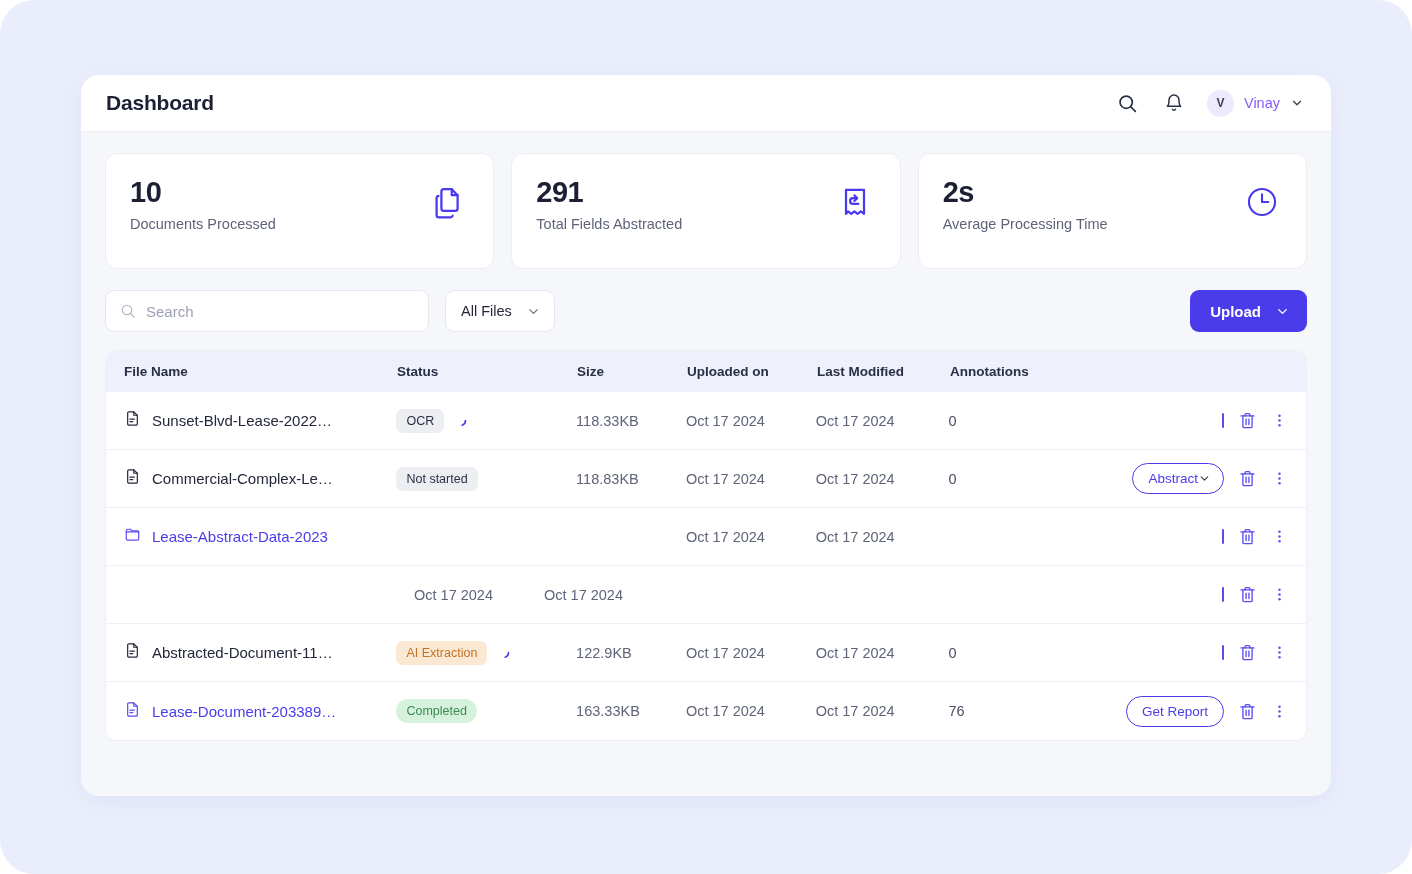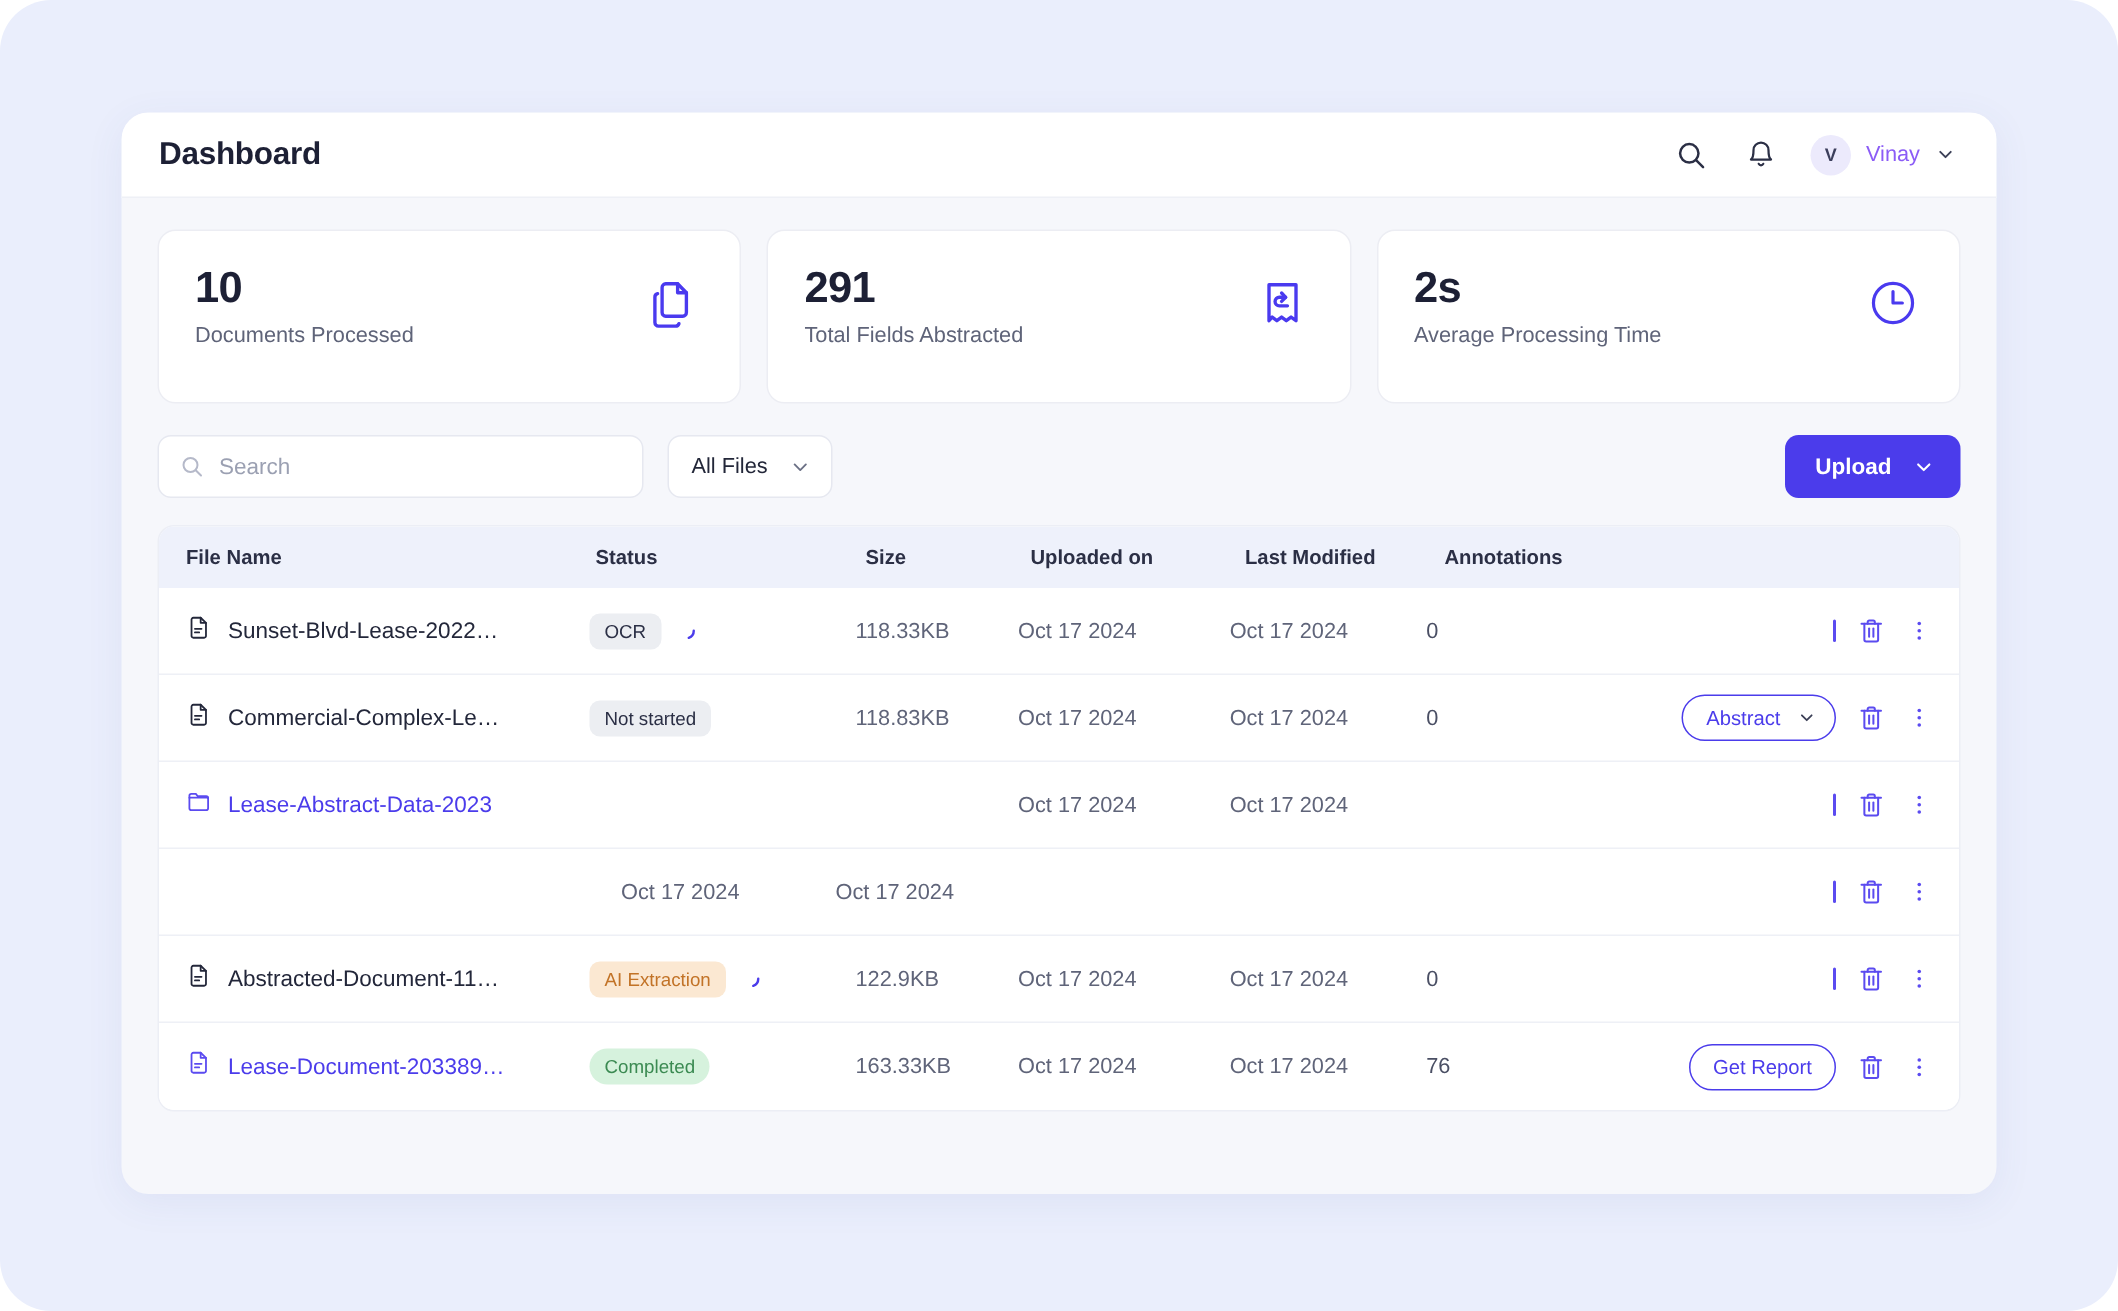--- a/index.html
+++ b/index.html
@@ -156,21 +156,21 @@
     align-items: center;
     padding: 0 18px;
     border-bottom: 1px solid #eef0f6;
     background: #ffffff;
   }
   .row:last-child { border-bottom: none; }
   .c-name  { width: 273px; display: flex; align-items: center; gap: 11px; }
   .c-stat  { width: 180px; display: flex; align-items: center; gap: 9px; }
   .c-size  { width: 110px; }
   .c-up    { width: 130px; }
-  .c-mod   { width: 133px; margin-left: 13px; }
+  .c-mod   { width: 133px; }
   .c-ann   { width: 190px; }
   .c-act   { flex: 1; display: flex; align-items: center; justify-content: flex-end; gap: 14px; }
 
   .fname { font-size: 15px; color: #23273a; white-space: nowrap; }
   .fname.link { color: #4b3ceb; }
   .cell-text { font-size: 14.5px; color: #5f6479; }
   .cell-text.dark { color: #4a4f64; }
 
   .badge {
     display: inline-flex; align-items: center;
@@ -186,21 +186,21 @@
   .spinner { display: flex; align-items: center; color: #4b3ceb; }
 
   .pill-btn {
     height: 31px;
     border: 1.4px solid #4b3ceb;
     border-radius: 16px;
     color: #4b3ceb;
     background: #ffffff;
     font-family: "Liberation Sans", sans-serif;
     font-size: 13.5px;
-    display: flex; align-items: center; gap: 11px;
+    display: flex; align-items: center; 
     padding: 0 12px 0 15px;
     cursor: pointer;
     white-space: nowrap;
   }
   .pill-btn.plain { padding: 0 15px; }
   .divider-bar {
     width: 1.6px; height: 15px;
     background: #5b4bf0;
     border-radius: 1px;
   }

